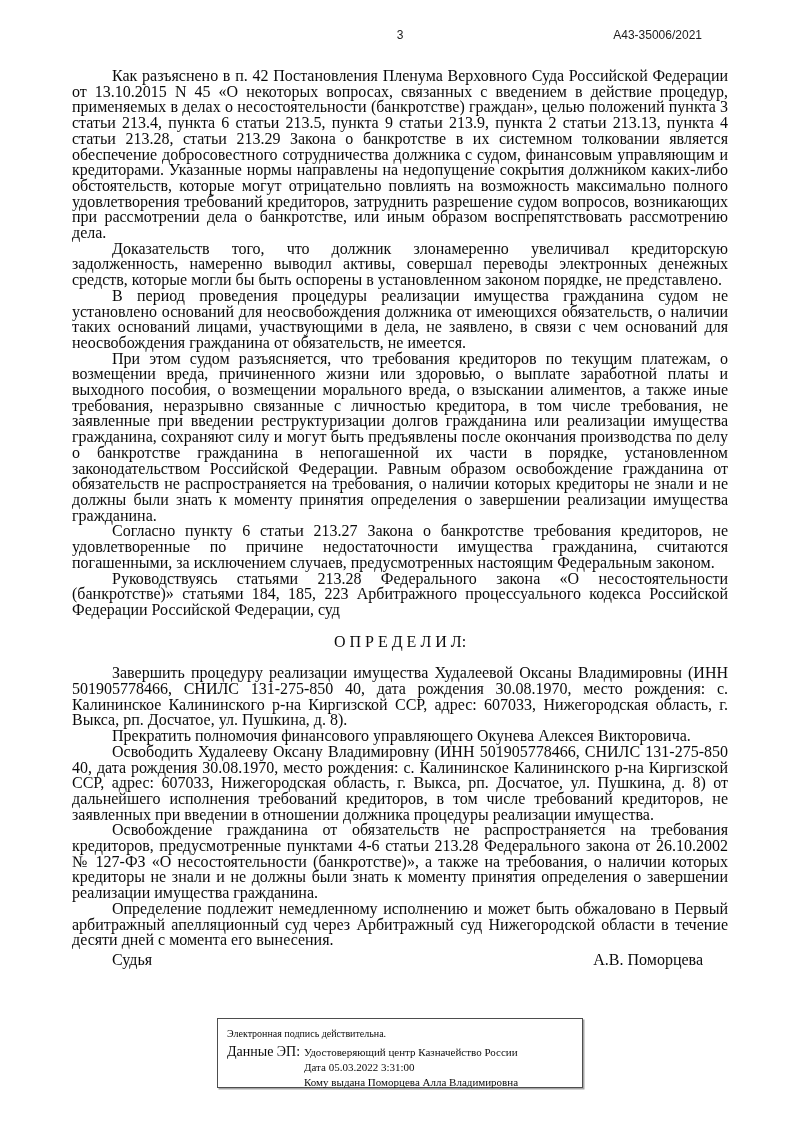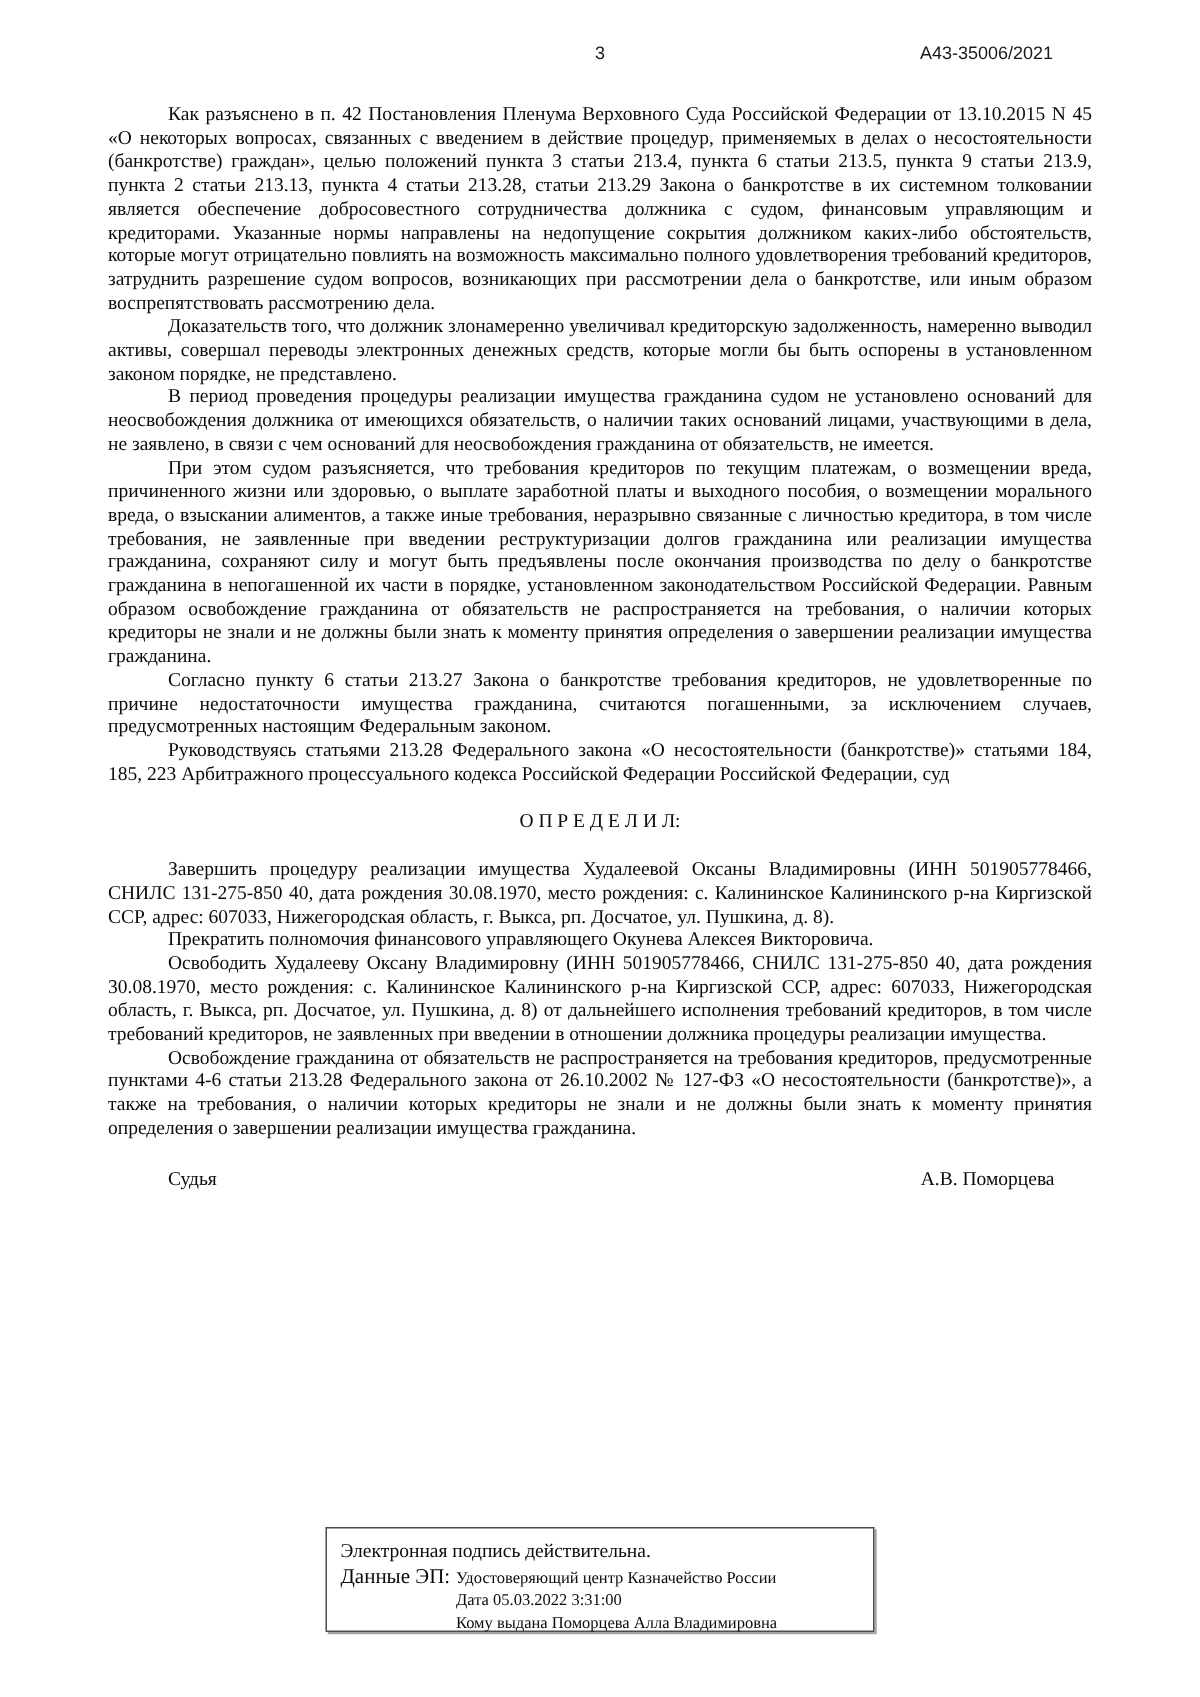--- a/index.html
+++ b/index.html
@@ -33,58 +33,58 @@
     right: 26px;
     top: 0;
     white-space: nowrap;
   }
   
   .content {
     position: absolute;
     top: 68px;
     left: 72px;
     width: 656px;
-    font-size: 13px;
+    font-size: 16px;
     line-height: 15.7px;
     text-align: justify;
     color: #0a0a0a;
   }
   .content p {
     margin: 0;
     text-indent: 40px;
   }
   .resolution-heading {
     text-indent: 0 !important;
     text-align: center;
     margin: 16px 0 !important;
     white-space: pre;
   }
   .signature-row {
-    margin-top: 18px;
+    margin-top: 4px;
     display: flex;
     justify-content: space-between;
     padding-left: 40px;
     padding-right: 25px;
     text-align: left;
   }
   
   .stamp {
     position: absolute;
     left: 217px;
     top: 1018px;
     width: 366px;
     height: 70px;
     box-sizing: border-box;
     border: 1.5px solid #4d4d4d;
     box-shadow: 1.5px 1.5px 0 #a6a6a6;
     background: #ffffff;
     color: #0a0a0a;
   }
   .stamp-validity {
-    font-size: 13px;
+    font-size: 10px;
     line-height: 15px;
     padding: 7px 1px 0 9px;
   }
   .stamp-row {
     display: flex;
     margin-top: 3px;
     padding-left: 9px;
   }
   .stamp-label {
     font-size: 14px;
@@ -116,20 +116,21 @@
     <p>При этом судом разъясняется, что требования кредиторов по текущим платежам, о возмещении вреда, причиненного жизни или здоровью, о выплате заработной платы и выходного пособия, о возмещении морального вреда, о взыскании алиментов, а также иные требования, неразрывно связанные с личностью кредитора, в том числе требования, не заявленные при введении реструктуризации долгов гражданина или реализации имущества гражданина, сохраняют силу и могут быть предъявлены после окончания производства по делу о банкротстве гражданина в непогашенной их части в порядке, установленном законодательством Российской Федерации. Равным образом освобождение гражданина от обязательств не распространяется на требования, о наличии которых кредиторы не знали и не должны были знать к моменту принятия определения о завершении реализации имущества гражданина.</p>
     <p>Согласно пункту 6 статьи 213.27 Закона о банкротстве требования кредиторов, не удовлетворенные по причине недостаточности имущества гражданина, считаются погашенными, за исключением случаев, предусмотренных настоящим Федеральным законом.</p>
     <p>Руководствуясь статьями 213.28 Федерального закона «О несостоятельности (банкротстве)» статьями 184, 185, 223 Арбитражного процессуального кодекса Российской Федерации Российской Федерации, суд</p>
 
     <p class="resolution-heading">О П Р Е Д Е Л И Л:</p>
 
     <p>Завершить процедуру реализации имущества Худалеевой Оксаны Владимировны (ИНН 501905778466, СНИЛС 131-275-850 40, дата рождения 30.08.1970, место рождения: с. Калининское Калининского р-на Киргизской ССР, адрес: 607033, Нижегородская область, г. Выкса, рп. Досчатое, ул. Пушкина, д. 8).</p>
     <p>Прекратить полномочия финансового управляющего Окунева Алексея Викторовича.</p>
     <p>Освободить Худалееву Оксану Владимировну (ИНН 501905778466, СНИЛС 131-275-850 40, дата рождения 30.08.1970, место рождения: с. Калининское Калининского р-на Киргизской ССР, адрес: 607033, Нижегородская область, г. Выкса, рп. Досчатое, ул. Пушкина, д. 8) от дальнейшего исполнения требований кредиторов, в том числе требований кредиторов, не заявленных при введении в отношении должника процедуры реализации имущества.</p>
     <p>Освобождение гражданина от обязательств не распространяется на требования кредиторов, предусмотренные пунктами 4-6 статьи 213.28 Федерального закона от 26.10.2002 № 127-ФЗ «О несостоятельности (банкротстве)», а также на требования, о наличии которых кредиторы не знали и не должны были знать к моменту принятия определения о завершении реализации имущества гражданина.</p>
+    <p>Определение подлежит немедленному исполнению и может быть обжаловано в Первый арбитражный апелляционный суд через Арбитражный суд Нижегородской области в течение десяти дней с момента его вынесения.</p>
 
     <div class="signature-row">
       <span>Судья</span>
       <span>А.В. Поморцева</span>
     </div>
   </div>
 
   <div class="stamp">
     <div class="stamp-validity">Электронная подпись действительна.</div>
     <div class="stamp-row">

